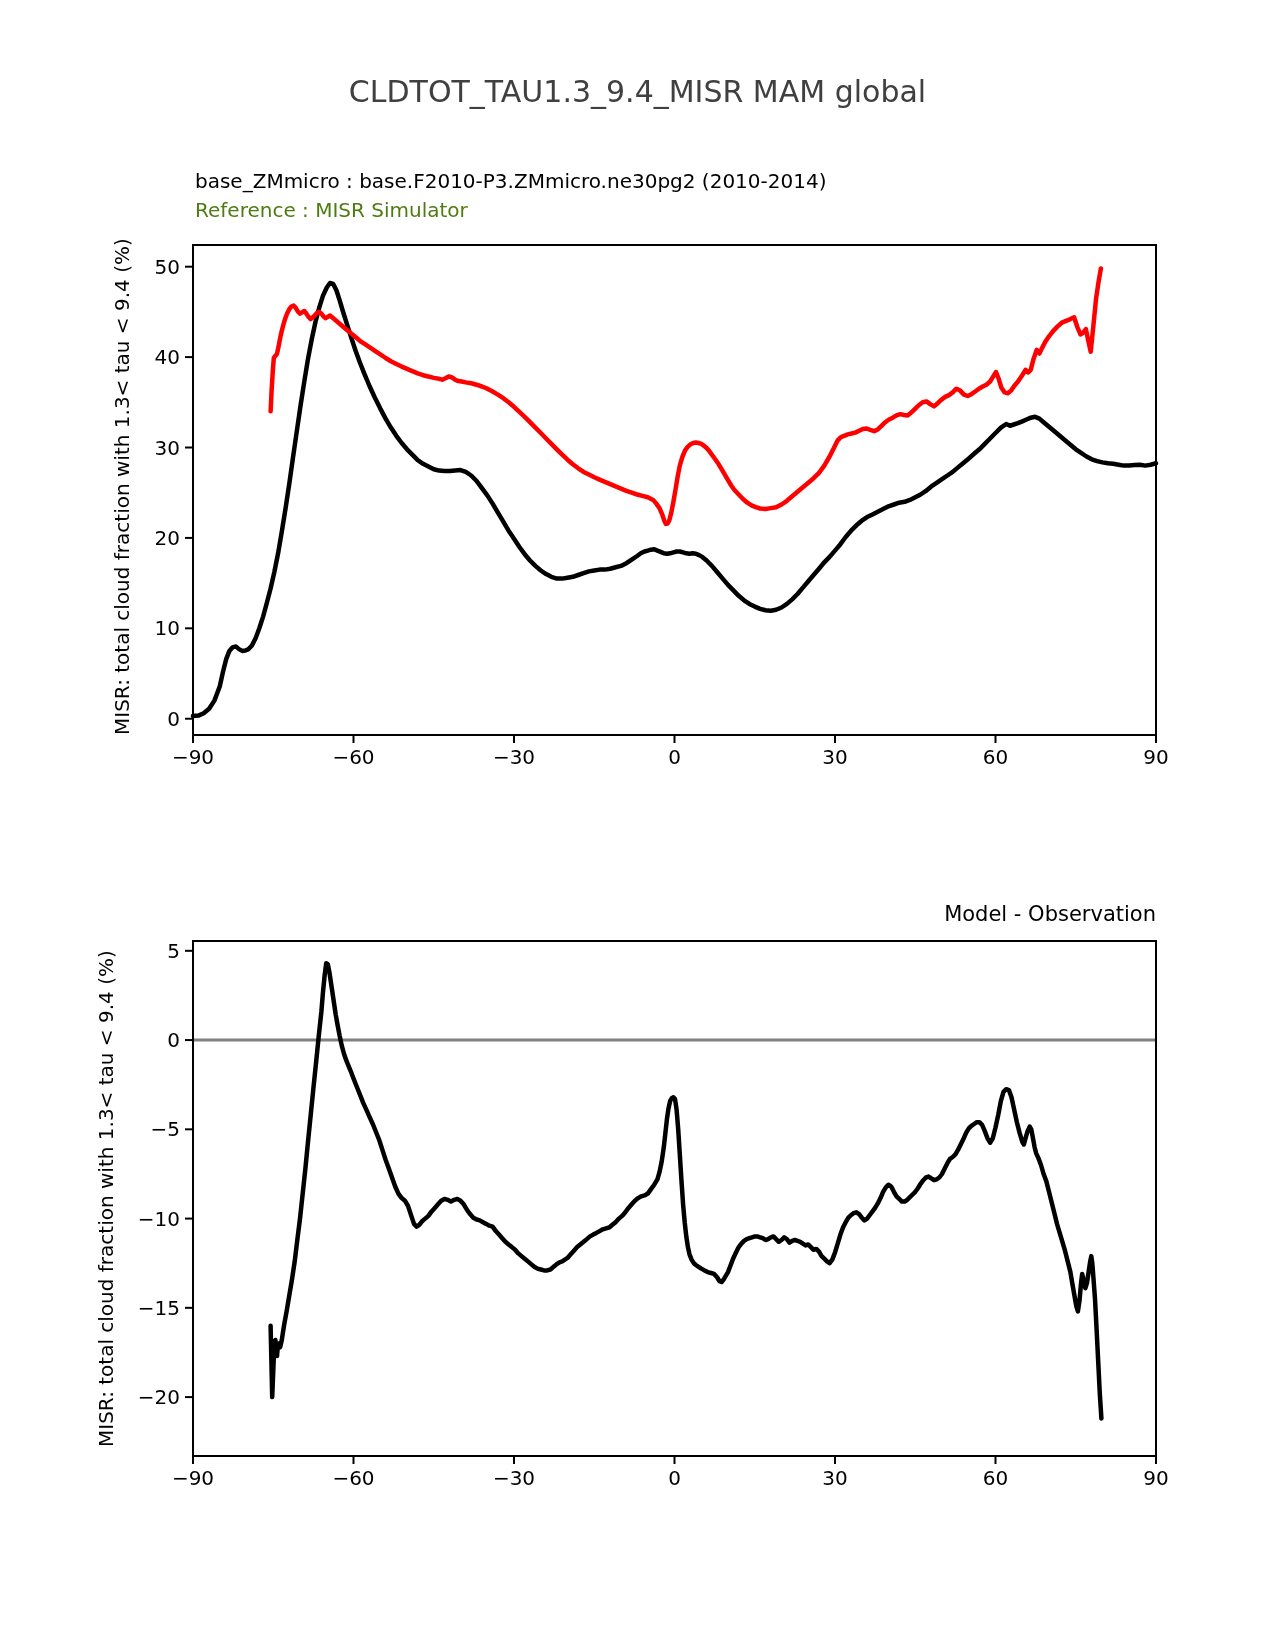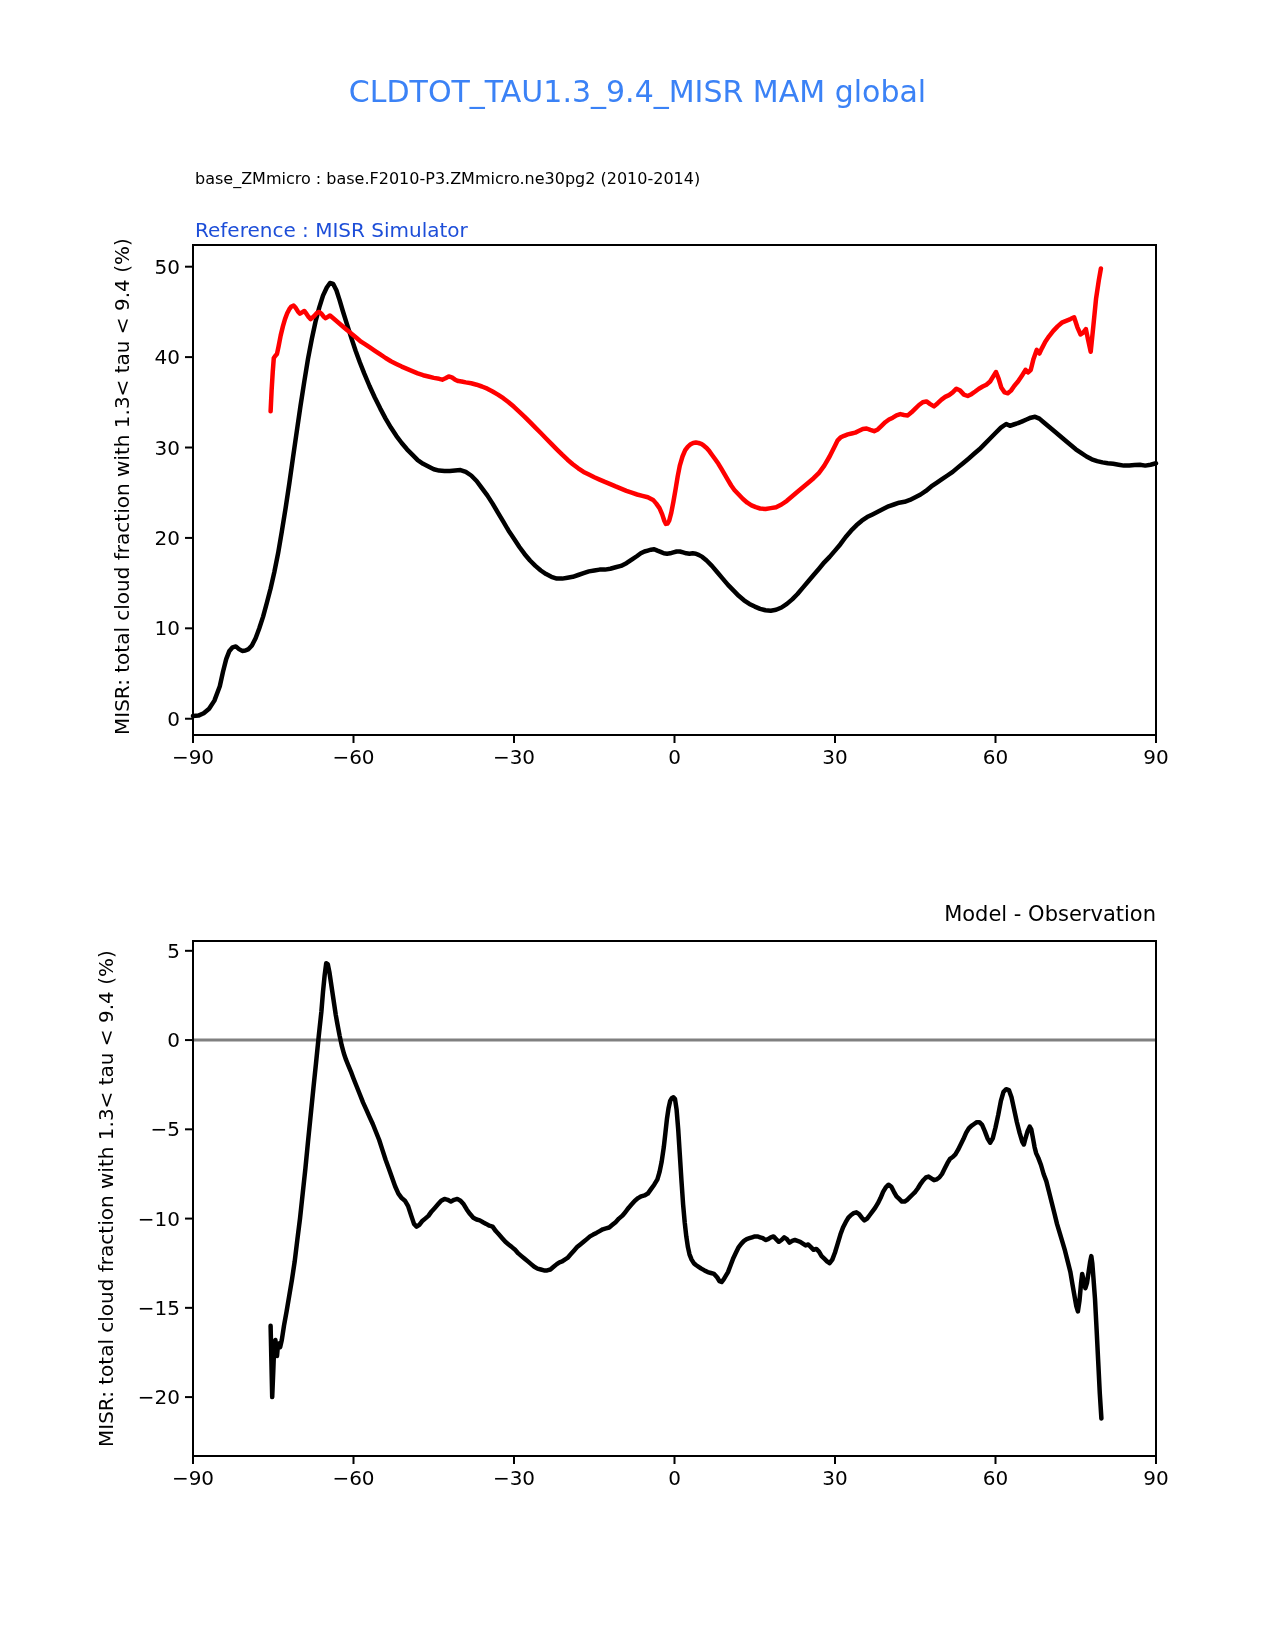--- a/index.html
+++ b/index.html
@@ -1,23 +1,23 @@
 <!DOCTYPE html>
 <html><head>
 <meta charset="utf-8">
 <style>
   html,body{margin:0;padding:0;}
   body{
     width:1275px;height:1650px;position:relative;background:#ffffff;
     font-family:"DejaVu Sans","Liberation Sans",sans-serif;color:#000;
   }
   .abs{position:absolute;}
-  #page-title{left:0;top:74px;width:1275px;text-align:center;font-size:30px;color:#3b82f6;}
-  #subtitle-model{left:195px;top:169px;font-size:16px;color:#000;}
-  #subtitle-ref{left:195px;top:198px;font-size:20px;color:#1d4ed8;margin-top:20px;}
+  #page-title{left:0;top:74px;width:1275px;text-align:center;font-size:30px;color:#404040;}
+  #subtitle-model{left:195px;top:169px;font-size:20px;color:#000;}
+  #subtitle-ref{left:195px;top:198px;font-size:20px;color:#4d7c0f;}
   #diff-title{left:193px;top:902px;width:963px;text-align:right;font-size:21px;color:#000;}
   .ylabel{
     position:absolute;writing-mode:vertical-rl;transform:rotate(180deg);
     font-size:20px;text-align:center;white-space:nowrap;color:#000;
   }
   #ylabel-main{left:110px;top:245px;height:490px;}
   #ylabel-diff{left:94px;top:941px;height:515px;}
   .chart{position:absolute;}
   #chart-main{left:193px;top:245px;width:963px;height:490px;}
   #chart-diff{left:193px;top:941px;width:963px;height:515px;}

